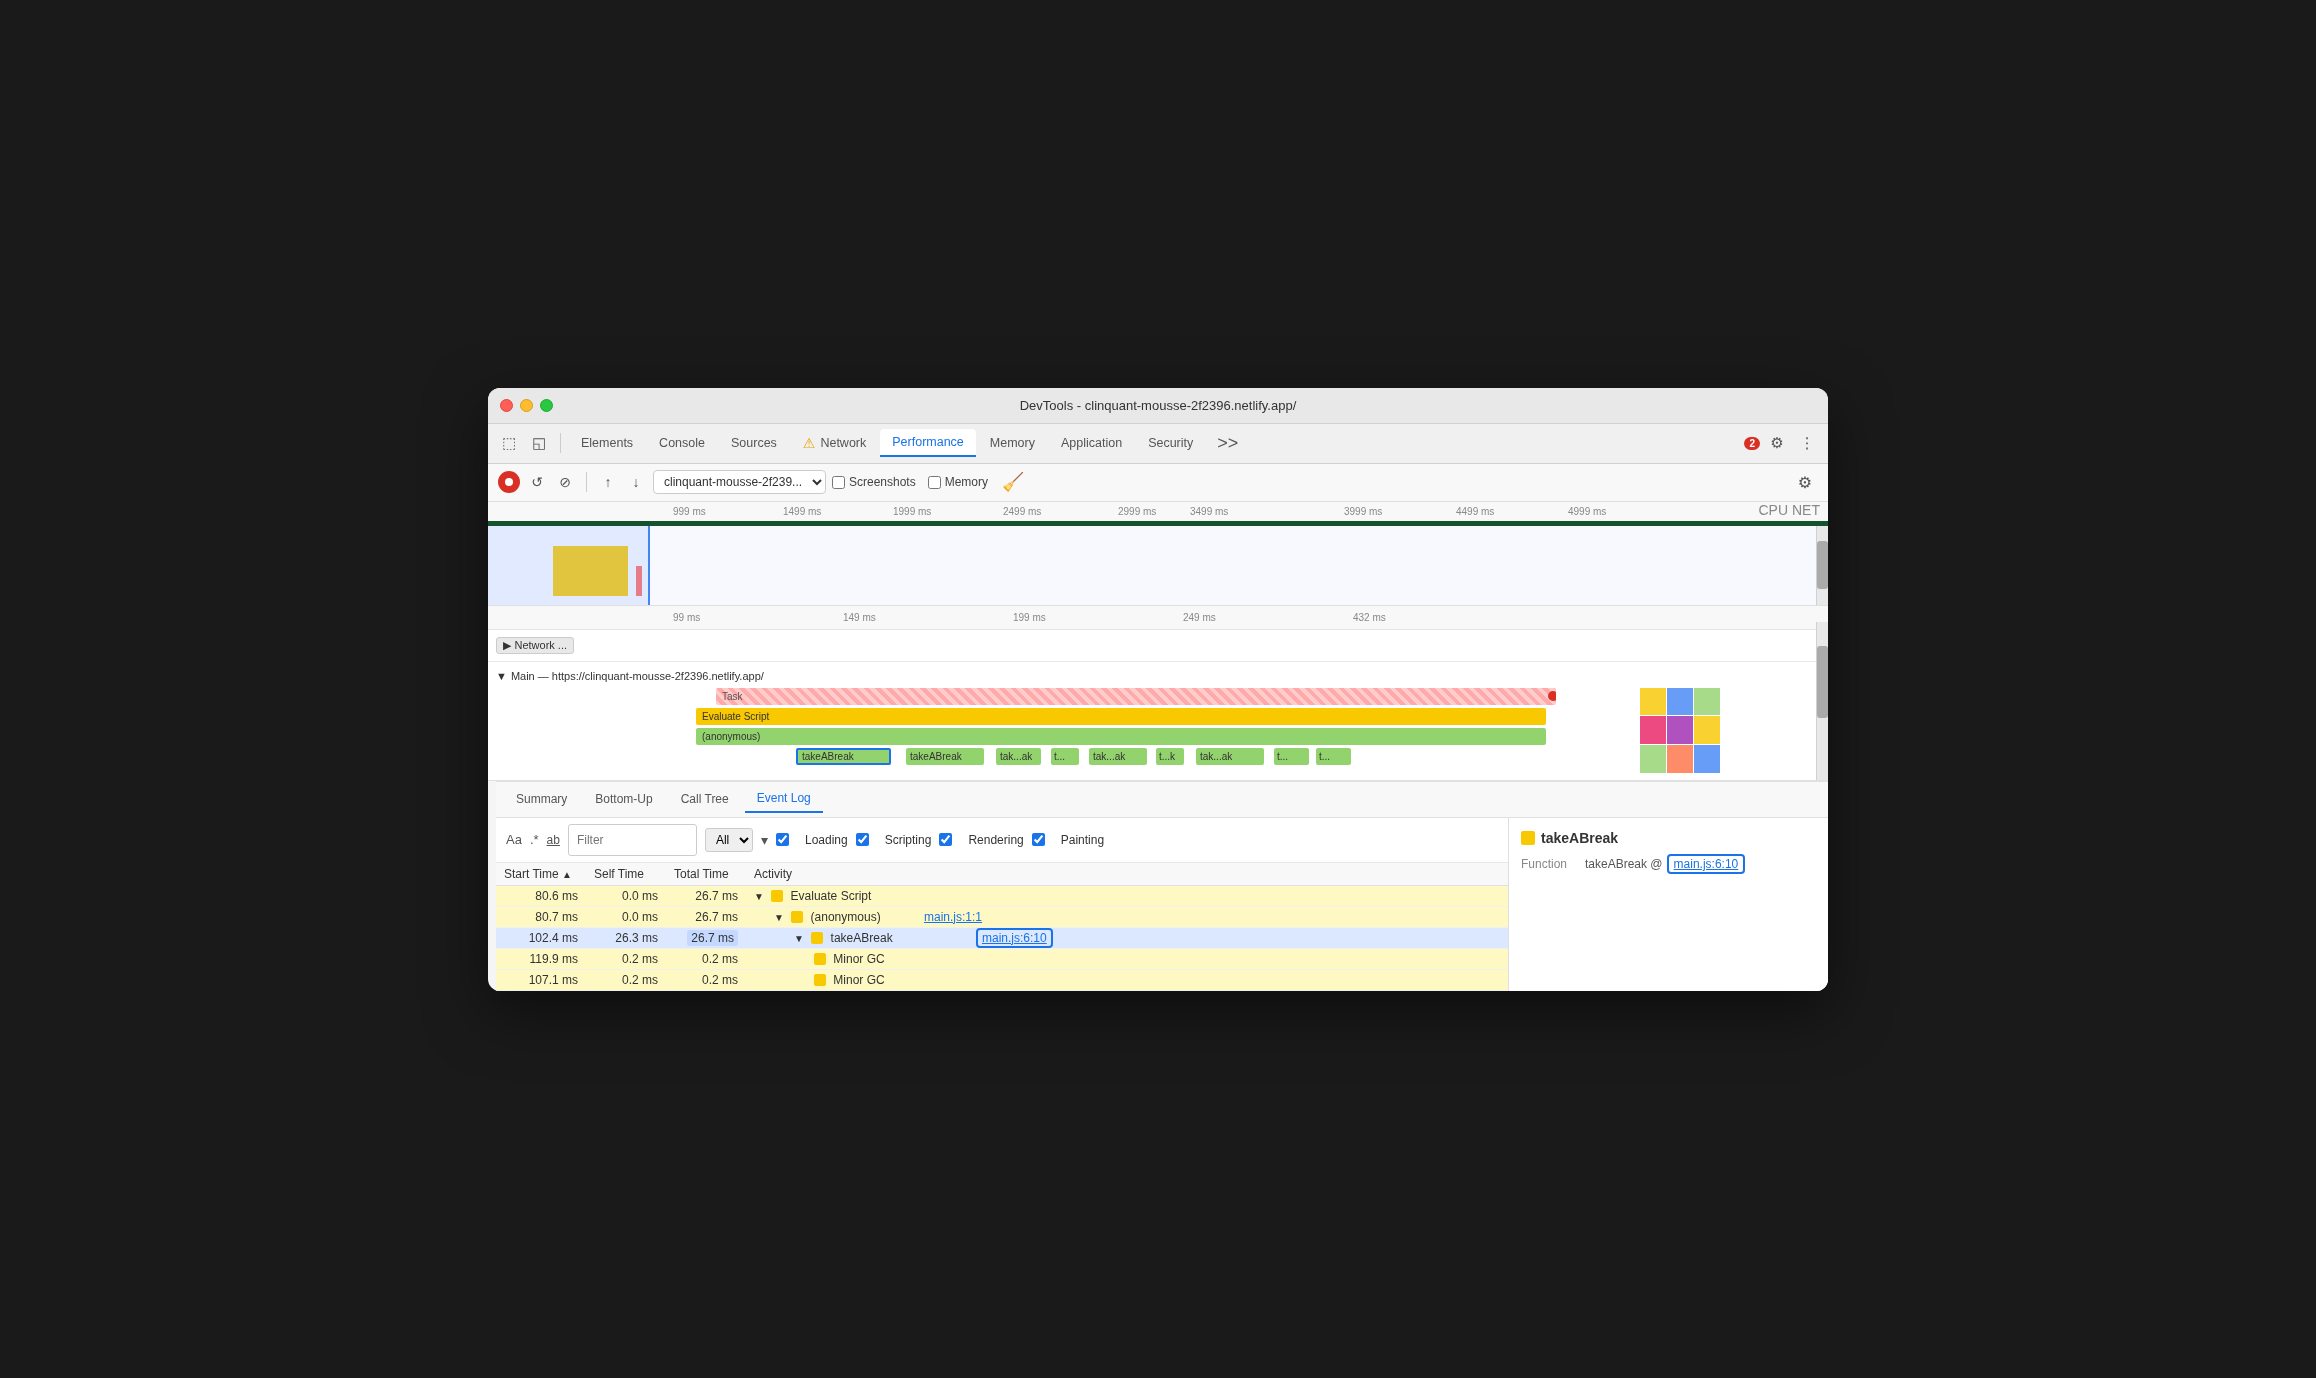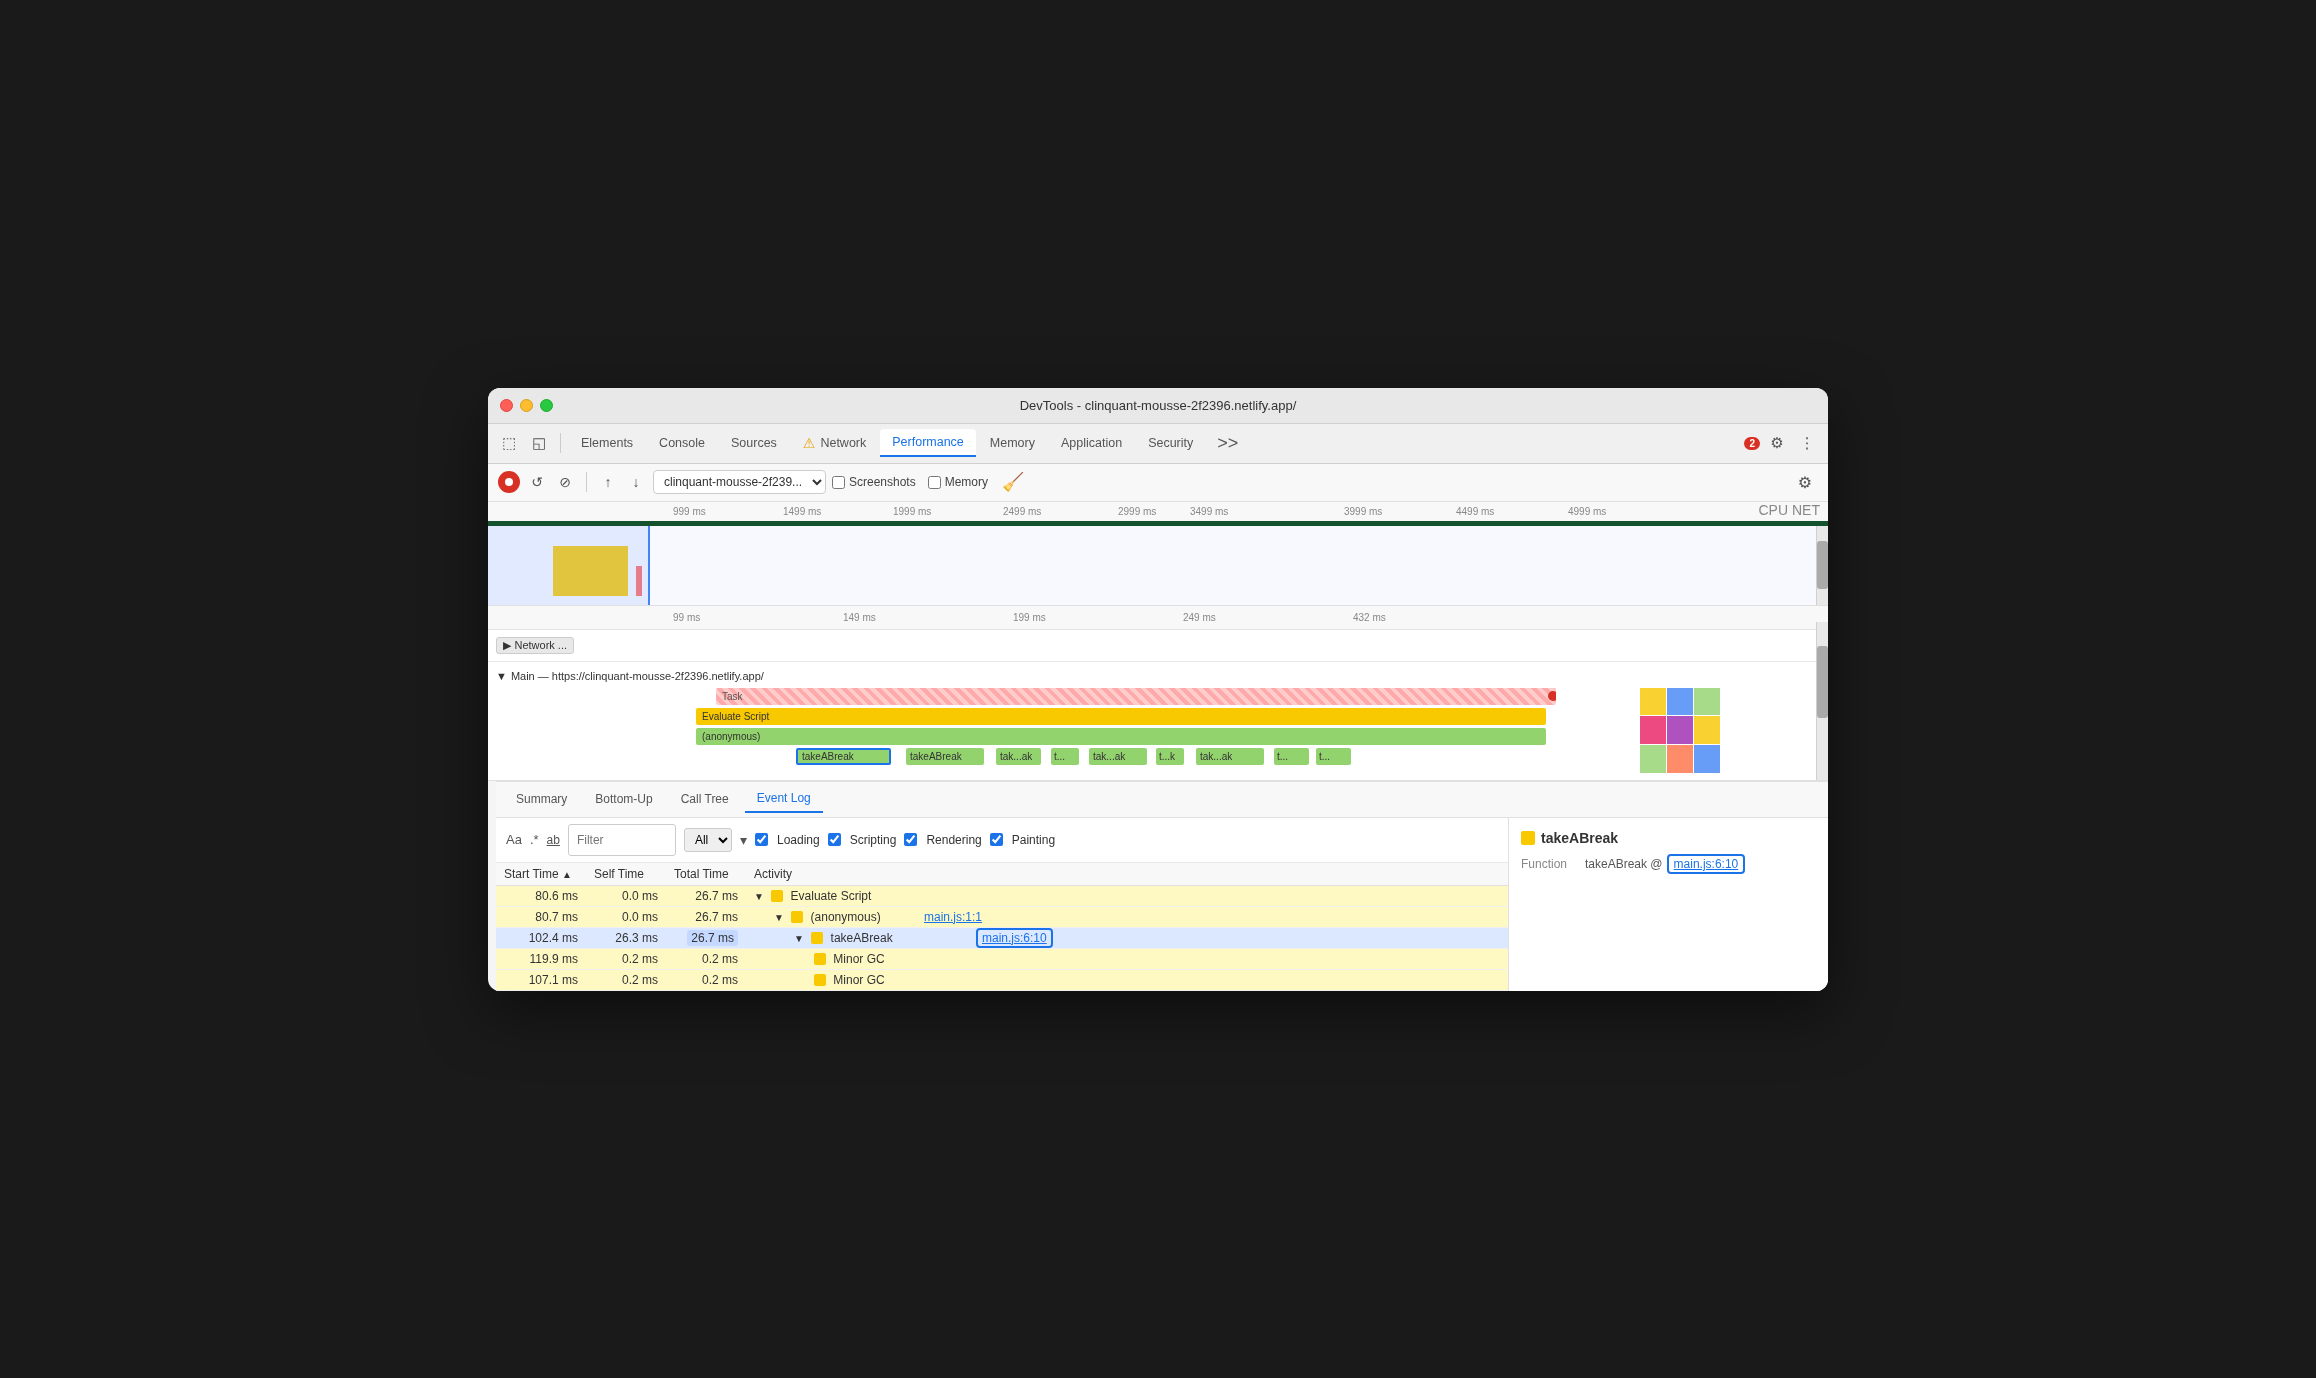--- a/index.html
+++ b/index.html
@@ -303,33 +303,33 @@
       gap: 8px;
       border-bottom: 1px solid #e8e8e8;
       background: #fff;
     }
     .filter-input {
       border: 1px solid #ccc;
       border-radius: 3px;
       padding: 15px 8px;
       font-size: 12px;
       height: 24px;
-      width: 108px;
+      width: 129px;
     }
     .filter-select {
       border: 1px solid #ccc;
       border-radius: 3px;
       padding: 2px 6px;
       font-size: 12px;
       height: 24px;
     }
     .filter-checkbox {
       display: flex;
       align-items: center;
-      gap: 9px;
+      gap: 16px;
       font-size: 12px;
       color: #333;
       cursor: pointer;
     }
     .filter-checkbox input[type=checkbox] {
       accent-color: #1a73e8;
     }
     
     .event-table {
       width: 100%;

